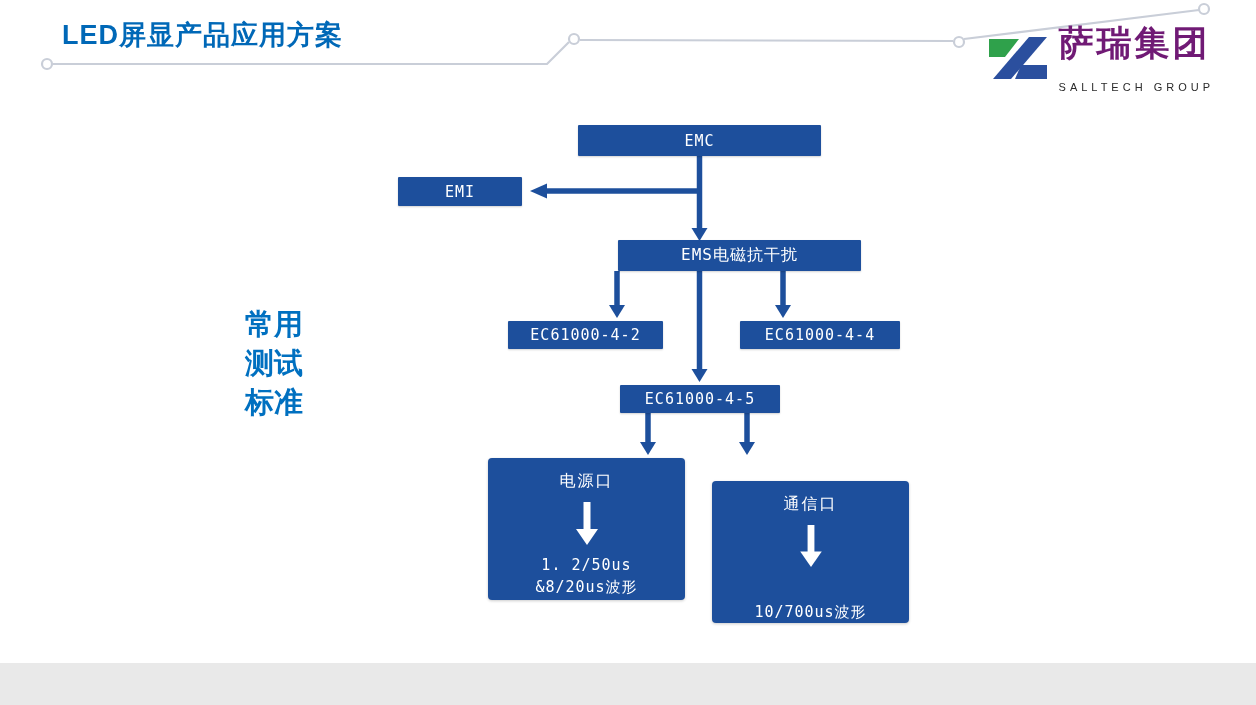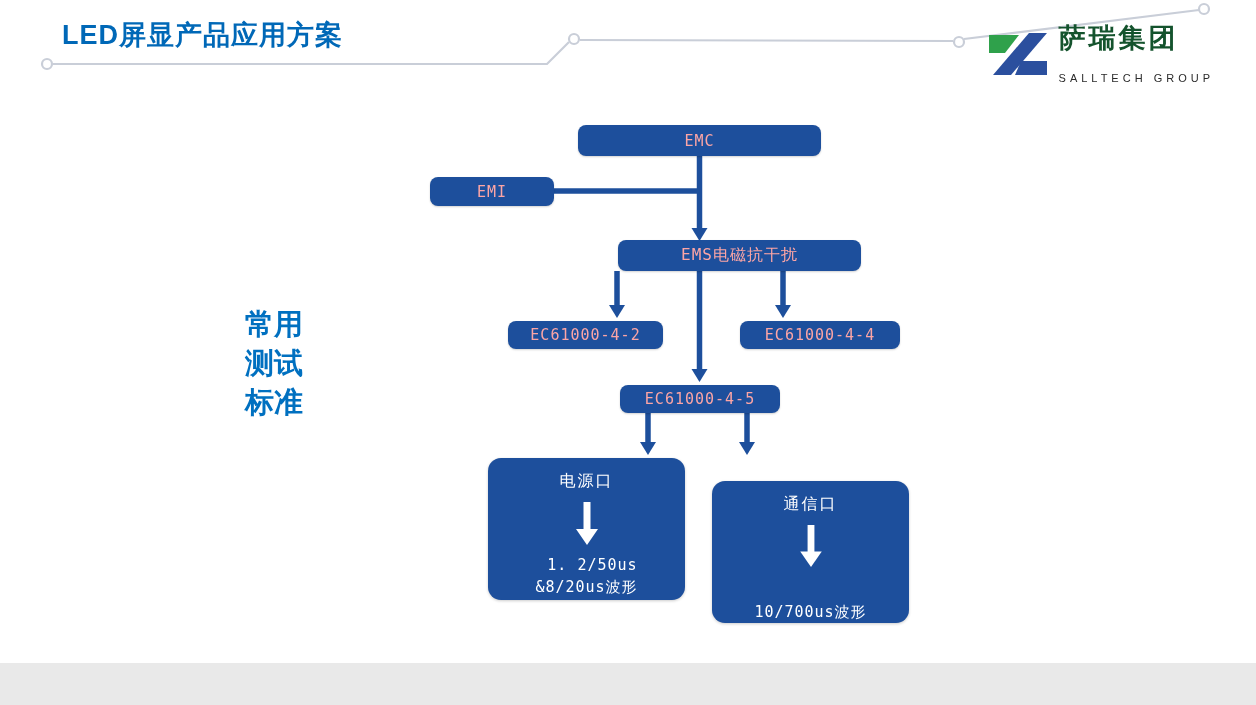--- a/index.html
+++ b/index.html
@@ -16,57 +16,57 @@
   }
   .deco-svg, .arrow-svg {
     position:absolute; left:0; top:0; width:1256px; height:705px;
     pointer-events:none;
   }
   .logo {
     position:absolute; right:42px; top:24px;
     display:flex; align-items:center; gap:10px;
   }
   .logo-name {
-    font-size:27px; font-weight:bold; color:#14532d;
+    font-size:35px; font-weight:bold; color:#701a75;
     letter-spacing:3px; white-space:nowrap; line-height:1.1;
     font-family:"Liberation Sans", sans-serif;
   }
   .logo-sub {
     font-size:11px; color:#2a2a2a; letter-spacing:4px;
     margin-top:18px; white-space:nowrap;
   }
   .side-label {
     position:absolute; left:245px; top:305px;
     color:#0070c0; font-weight:bold; font-size:29px; line-height:39px;
   }
   .node {
-    position:absolute; background:#1d4f9c; color:#fca5a5;
-    border-radius:8px; display:flex; align-items:center; justify-content:center;
+    position:absolute; background:#1d4f9c; color:#ffffff;
+    border-radius:1px; display:flex; align-items:center; justify-content:center;
     font-family:"DejaVu Sans Mono","Liberation Mono", monospace;
     font-size:15px; letter-spacing:1px; white-space:nowrap;
     box-shadow:0 1px 2px rgba(0,0,0,0.18);
   }
   .node-emc  { left:578px; top:125px; width:243px; height:31px; }
-  .node-emi  { left:398px; top:177px; width:124px; height:29px;margin-left:32px; }
+  .node-emi  { left:398px; top:177px; width:124px; height:29px; }
   .node-ems  { left:578px; top:240px; width:243px; height:31px; font-size:16px;margin-left:40px; }
   .node-ec42 { left:508px; top:321px; width:155px; height:28px; }
   .node-ec44 { left:740px; top:321px; width:160px; height:28px; }
   .node-ec45 { left:620px; top:385px; width:160px; height:28px; }
   .bignode {
     position:absolute; background:#1d4f9c; color:#ffffff;
-    border-radius:13px; display:flex; flex-direction:column; align-items:center;
+    border-radius:4px; display:flex; flex-direction:column; align-items:center;
     font-family:"DejaVu Sans Mono","Liberation Mono", monospace;
     font-size:15px; padding-top:13px;
     box-shadow:0 1px 3px rgba(0,0,0,0.2);
   }
   .bignode-power { left:488px; top:458px; width:197px; height:142px; }
   .bignode-comm  { left:712px; top:481px; width:197px; height:142px; }
   .bn-title { font-size:16px; letter-spacing:2px; }
   .bn-arrow { margin-top:9px; }
-  .bn-lines { margin-top:7px; text-align:right; line-height:22px; letter-spacing:1px; }
+  .bn-lines { margin-top:7px; text-align:center; line-height:22px; letter-spacing:1px; }
   .bignode-comm .bn-lines { margin-top:32px; }
 </style>
 </head>
 <body>
 
 <div class="slide">
 
   <svg class="deco-svg" viewBox="0 0 1256 705">
     <g stroke="#c9ced8" stroke-width="2.2" fill="none">
       <polyline points="53,64 547,64 569,42"></polyline>

